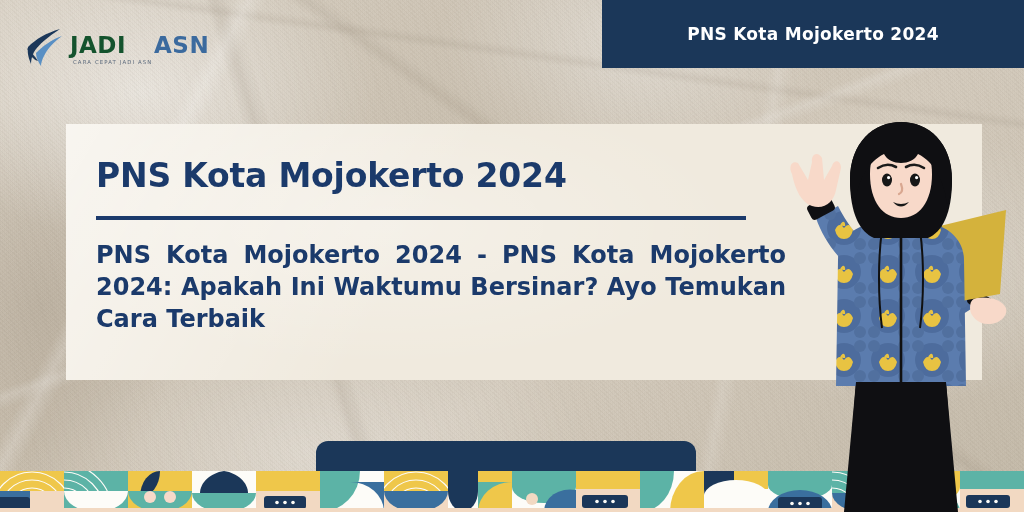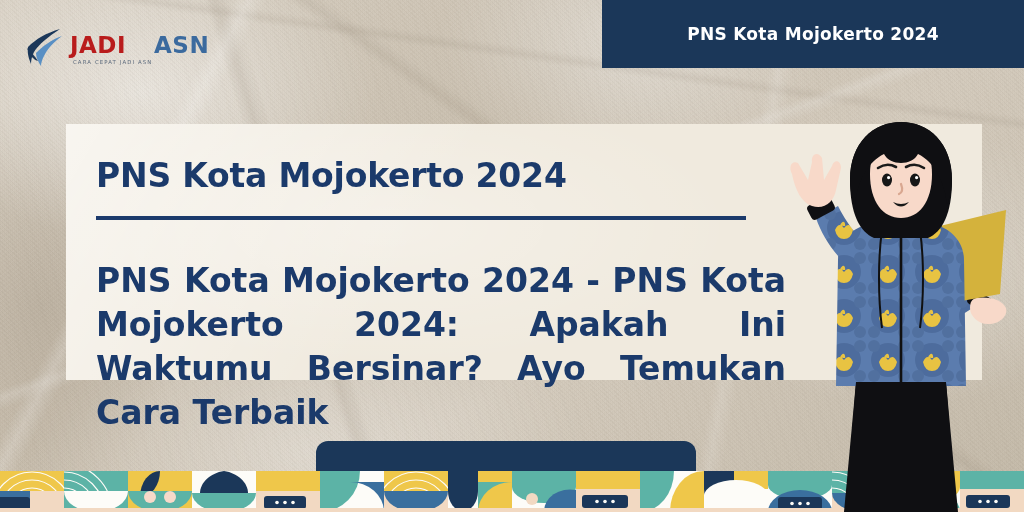--- a/index.html
+++ b/index.html
@@ -52,21 +52,21 @@
     font-family:"DejaVu Sans", sans-serif;
   }
 
   
   .logo{position:absolute;left:26px;top:28px;width:160px;height:42px;}
   .logo .mark{position:absolute;left:0;top:0;width:42px;height:40px;}
   .logo .wordmark{
     position:absolute;left:44px;top:6px;font-size:23px;font-weight:bold;
     letter-spacing:.5px;font-family:"DejaVu Sans", sans-serif;line-height:1;
   }
-  .logo .w1{color:#b91c1c;}
+  .logo .w1{color:#14532d;}
   .logo .w2{color:#3b6a9e;margin-left:28px;}
   .logo .tagline{
     position:absolute;left:47px;top:31px;font-size:5.4px;letter-spacing:1.1px;
     color:#5d6b7d;font-family:"DejaVu Sans", sans-serif;white-space:nowrap;
   }
 
   
   .card{
     position:absolute;left:66px;top:124px;width:916px;height:256px;
     background:#f0eade;
@@ -77,21 +77,21 @@
                radial-gradient(ellipse 500px 200px at 35% 40%, rgba(255,255,255,.30), rgba(255,255,255,0) 70%);
   }
   .card-inner{position:absolute;left:30px;top:34px;width:700px;}
 
   .page-title{
     color:#1b3a6b;font-size:33px;font-weight:bold;letter-spacing:-.2px;
     font-family:"DejaVu Sans", sans-serif;margin:0;line-height:1.1;
   }
   .rule{height:4px;background:#1b3a6b;width:650px;margin-top:22px;}
   .body-text{
-    margin:39px 0 0 0;color:#1b3a6b;font-size:33px;font-weight:bold;
+    margin:20px 0 0 0;color:#1b3a6b;font-size:24px;font-weight:bold;
     line-height:1.33;text-align:justify;text-justify:inter-word;
     font-family:"DejaVu Sans", sans-serif;width:690px;
   }
 
   
   .illus{position:absolute;left:778px;top:118px;width:246px;height:394px;}
 
   
   .bottom-panel{
     position:absolute;left:316px;top:441px;width:380px;height:71px;

